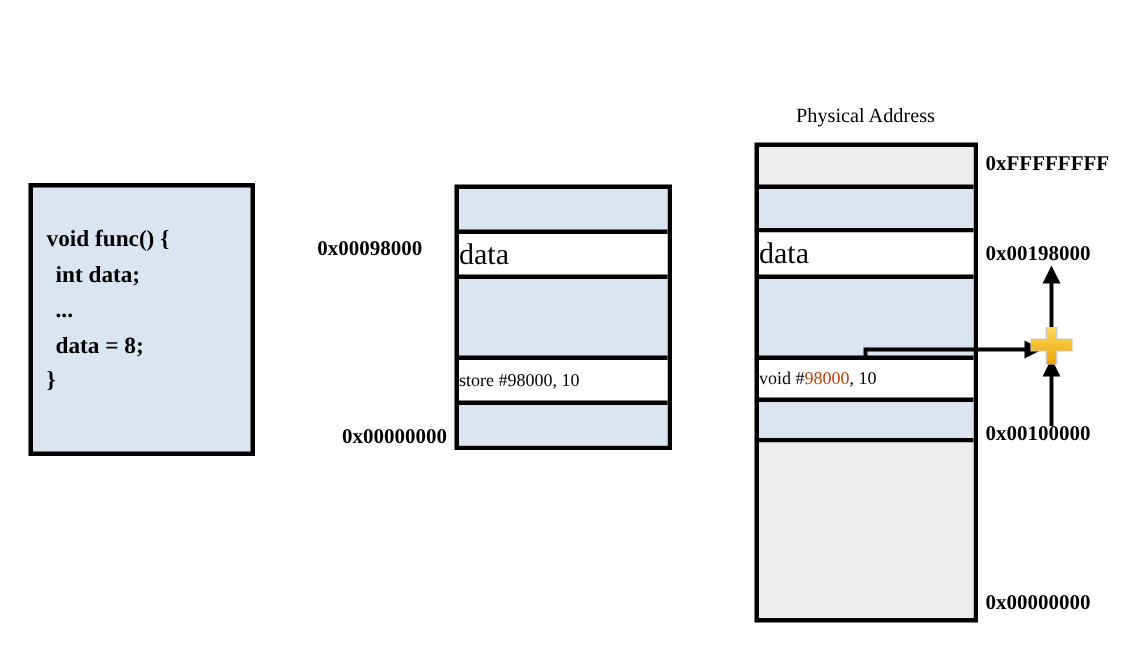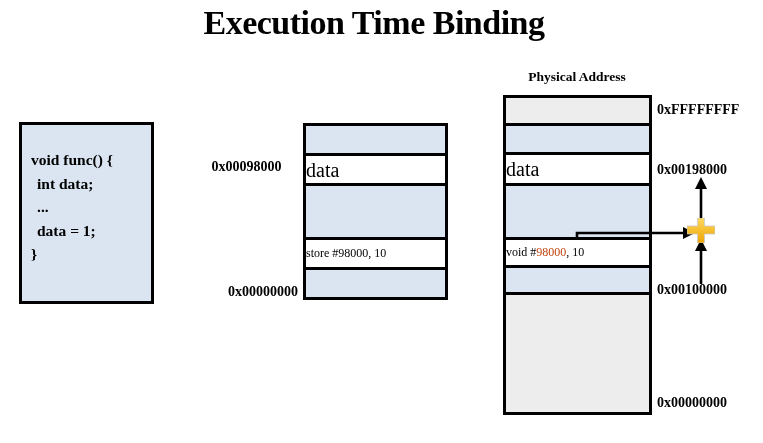--- a/index.html
+++ b/index.html
@@ -5,27 +5,27 @@
   html,body{margin:0;padding:0;background:#fff;}
   .canvas{
     position:relative;width:763px;height:443px;background:#fff;overflow:hidden;
     font-family:"Liberation Serif", serif;color:#000;
   }
   .title{
     position:absolute;top:4px;left:374px;transform:translateX(-50%);
     margin:0;font-size:34px;font-weight:bold;letter-spacing:-0.5px;white-space:nowrap;
   }
   .code-box{
-    position:absolute;left:19px;top:122px;width:135px;height:182px;box-sizing:border-box;
+    position:absolute;left:19px;top:122px;width:151px;height:182px;box-sizing:border-box;
     background:#dbe5f1;border:3px solid #000;padding:23px 4px 4px 9px;
   }
   .code-line{font-size:15.5px;font-weight:bold;line-height:23.5px;white-space:pre;}
   .code-line.indent{padding-left:6px;}
   .col-header{
-    position:absolute;transform:translateX(-50%);font-size:13.5px;font-weight:bold;white-space:nowrap;
+    position:absolute;transform:translateX(-50%);font-size:13.5px;font-weight:normal;white-space:nowrap;
   }
   .mem-box{
     position:absolute;box-sizing:border-box;border:3px solid #000;background:#fff;
   }
   .mem-box .row{box-sizing:content-box;border-bottom:3px solid #000;display:flex;align-items:center;justify-content:flex-start;}
   .mem-box .row:last-child{border-bottom:none;}
   .row.blue{background:#dbe5f1;}
   .row.gray{background:#ededed;}
   .row.white{background:#ffffff;}
   .data-text{font-size:20px;line-height:20px;}
@@ -37,27 +37,26 @@
   .addr-left{left:195px;width:103px;text-align:right;}
   .addr-right{left:657px;text-align:center;}
   .arrows{position:absolute;left:0;top:0;width:763px;height:443px;pointer-events:none;}
   .plus-wrap{position:absolute;left:687px;top:218px;width:28px;height:25px;}
 </style>
 </head>
 <body>
 
 <div class="canvas">
 
-  <h1 class="title">Execution Time Binding</h1>
 
   <div class="code-box">
     <div class="code-line">void func() {</div>
     <div class="code-line indent">int data;</div>
     <div class="code-line indent">...</div>
-    <div class="code-line indent">data = 1;</div>
+    <div class="code-line indent">data = 8;</div>
     <div class="code-line">}</div>
   </div>
 
 
   <div class="mem-box" style="left:303px;top:123px;width:145px;height:177px;">
     <div class="row blue" style="height:27px;"></div>
     <div class="row white" style="height:27px;">
       <span class="data-text">data</span>
     </div>
     <div class="row blue" style="height:51px;"></div>

